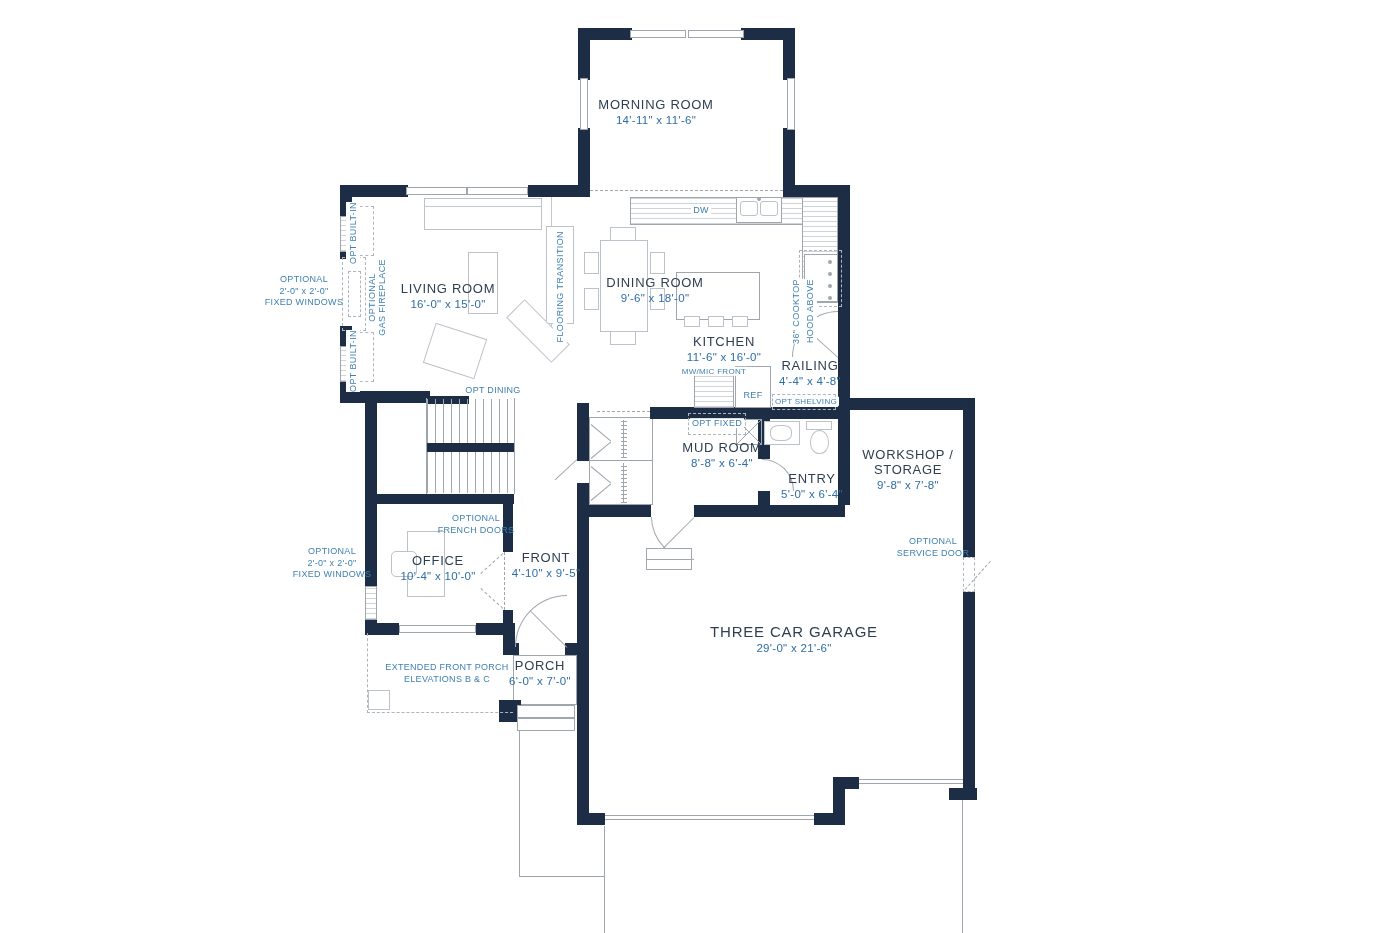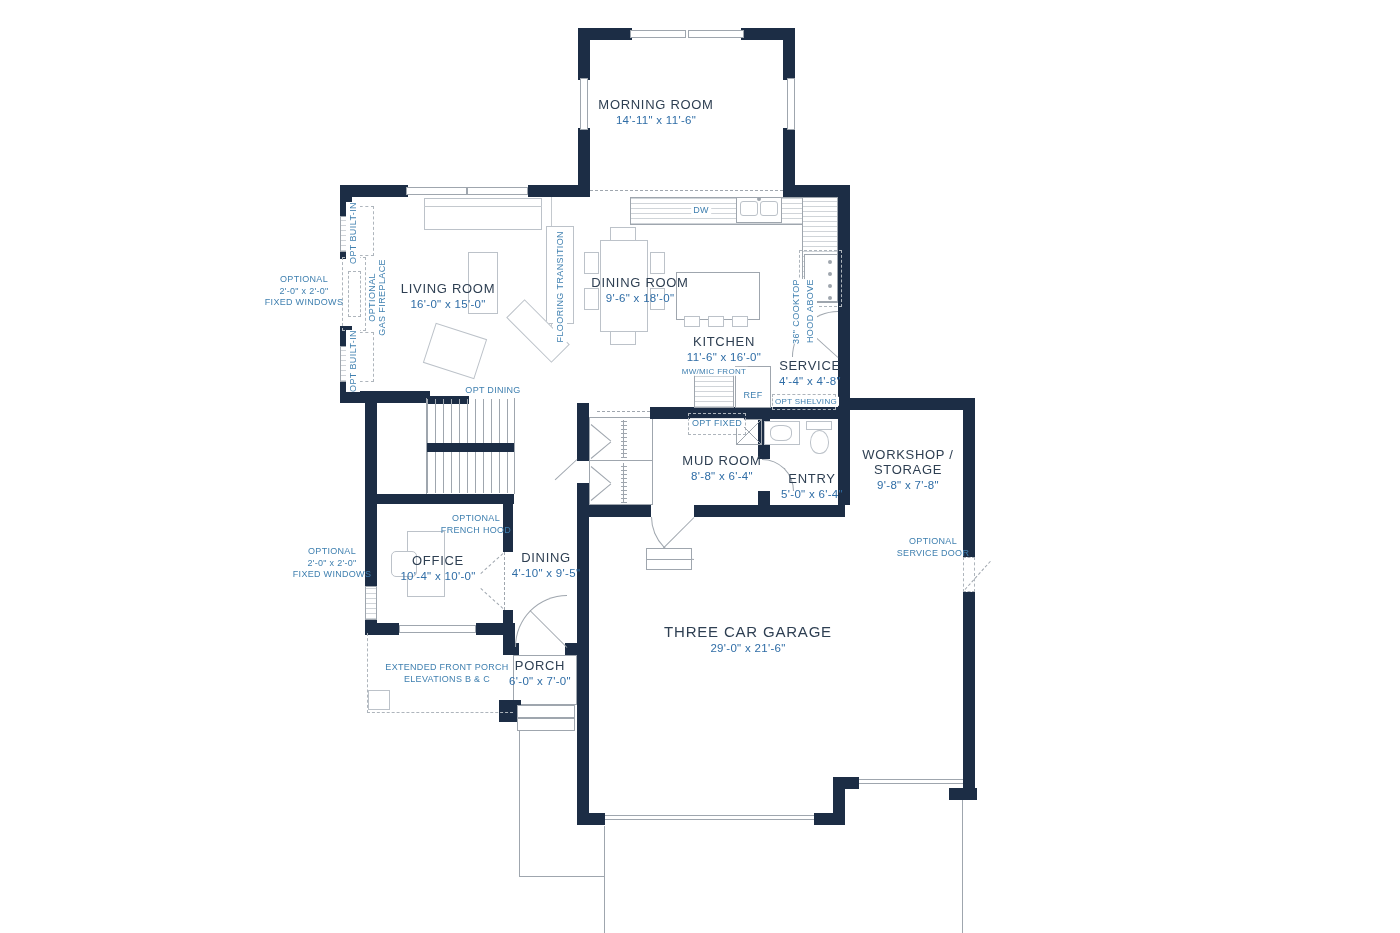--- a/index.html
+++ b/index.html
@@ -192,54 +192,54 @@
   <div class="tf" style="left:368px;top:690px;width:22px;height:20px"></div>
 
   <div class="rlabel" style="left:656px;top:111px">
     <div class="rname">MORNING ROOM</div>
     <div class="rdim">14'-11" x 11'-6"</div>
   </div>
   <div class="rlabel" style="left:448px;top:295px">
     <div class="rname">LIVING ROOM</div>
     <div class="rdim">16'-0" x 15'-0"</div>
   </div>
-  <div class="rlabel" style="left:640px;top:289px">
+  <div class="rlabel" style="left:655px;top:289px">
     <div class="rname">DINING ROOM</div>
     <div class="rdim">9'-6" x 18'-0"</div>
   </div>
   <div class="rlabel" style="left:724px;top:348px">
     <div class="rname">KITCHEN</div>
     <div class="rdim">11'-6" x 16'-0"</div>
   </div>
   <div class="rlabel" style="left:810px;top:372px">
-    <div class="rname">SERVICE</div>
+    <div class="rname">RAILING</div>
     <div class="rdim">4'-4" x 4'-8"</div>
   </div>
-  <div class="rlabel" style="left:722px;top:467px">
+  <div class="rlabel" style="left:722px;top:454px">
     <div class="rname">MUD ROOM</div>
     <div class="rdim">8'-8" x 6'-4"</div>
   </div>
   <div class="rlabel" style="left:812px;top:485px">
     <div class="rname">ENTRY</div>
     <div class="rdim">5'-0" x 6'-4"</div>
   </div>
   <div class="rlabel" style="left:908px;top:469px">
     <div class="rname">WORKSHOP /</div>
     <div class="rname">STORAGE</div>
     <div class="rdim">9'-8" x 7'-8"</div>
   </div>
   <div class="rlabel" style="left:438px;top:567px">
     <div class="rname">OFFICE</div>
     <div class="rdim">10'-4" x 10'-0"</div>
   </div>
   <div class="rlabel" style="left:546px;top:564px">
-    <div class="rname">DINING</div>
+    <div class="rname">FRONT</div>
     <div class="rdim">4'-10" x 9'-5"</div>
   </div>
-  <div class="rlabel" style="left:748px;top:638px">
+  <div class="rlabel" style="left:794px;top:638px">
     <div class="rname big">THREE CAR GARAGE</div>
     <div class="rdim">29'-0" x 21'-6"</div>
   </div>
   <div class="rlabel" style="left:540px;top:672px">
     <div class="rname">PORCH</div>
     <div class="rdim">6'-0" x 7'-0"</div>
   </div>
 
   <div class="vwrap" style="left:346px;top:204px;height:58px">
     <span class="vtext wbg">OPT BUILT-IN</span>
@@ -281,21 +281,21 @@
     <span class="wbg">REF</span>
   </div>
   <div class="note s8" style="left:806px;top:402px">
     <span class="wbg">OPT SHELVING</span>
   </div>
   <div class="note" style="left:717px;top:424px">
     <span class="wbg">OPT FIXED</span>
   </div>
   <div class="note" style="left:476px;top:525px">
     <div>OPTIONAL</div>
-    <div>FRENCH HOOD</div>
+    <div>FRENCH DOORS</div>
   </div>
   <div class="note" style="left:933px;top:548px">
     <div>OPTIONAL</div>
     <div>SERVICE DOOR</div>
   </div>
   <div class="note" style="left:447px;top:674px">
     <div>EXTENDED FRONT PORCH</div>
     <div>ELEVATIONS B &amp; C</div>
   </div>
 

